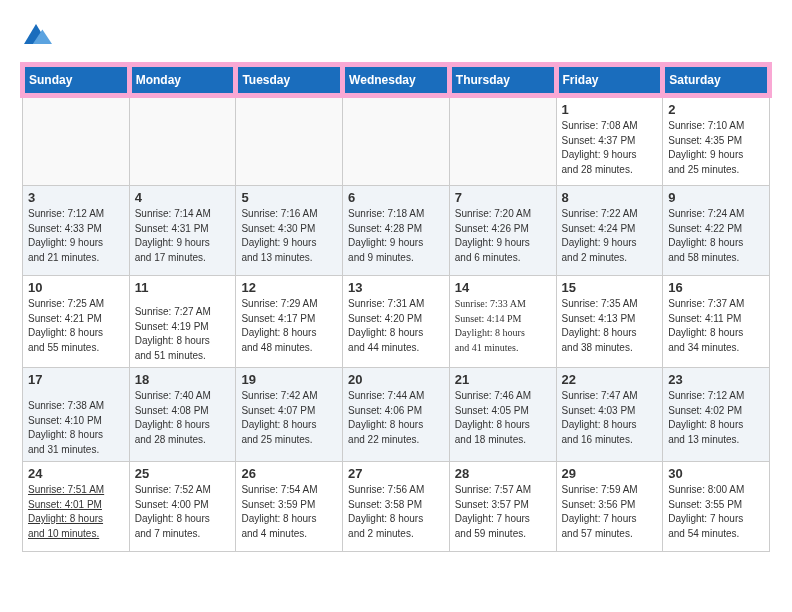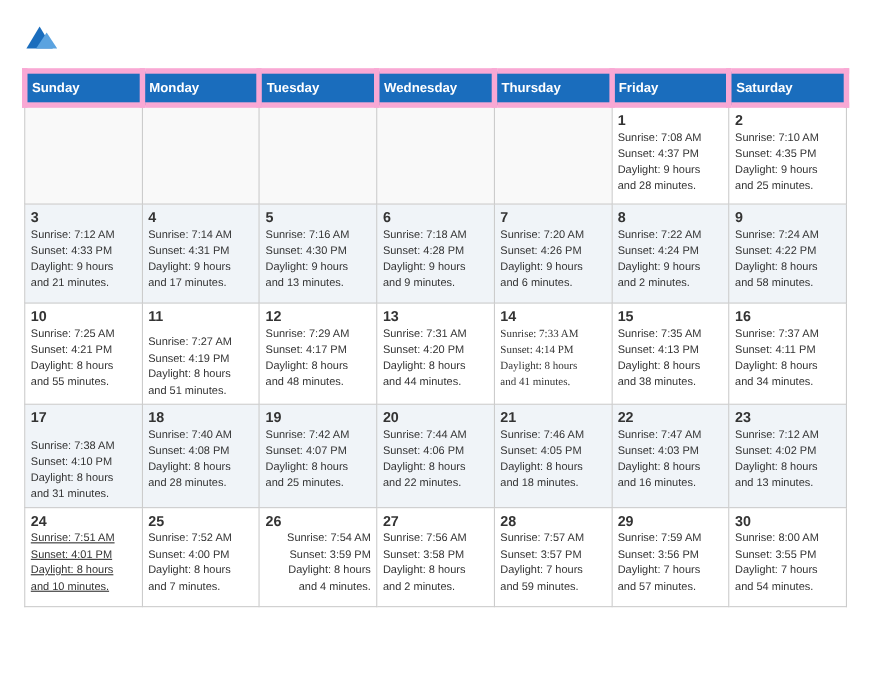--- a/index.html
+++ b/index.html
@@ -302,21 +302,21 @@
         </td>
         <td>
           <span class="day-num">25</span>
           <div class="day-info" style="white-space: pre-line;">Sunrise: 7:52 AM
 Sunset: 4:00 PM
 Daylight: 8 hours
 and 7 minutes.</div>
         </td>
         <td>
           <span class="day-num">26</span>
-          <div class="day-info" style="white-space: pre-line; text-align: right;">Sunrise: 7:54 AM
+          <div class="day-info" style="white-space: pre-line;">Sunrise: 7:54 AM
 Sunset: 3:59 PM
 Daylight: 8 hours
 and 4 minutes.</div>
         </td>
         <td>
           <span class="day-num">27</span>
           <div class="day-info" style="white-space: pre-line;">Sunrise: 7:56 AM
 Sunset: 3:58 PM
 Daylight: 8 hours
 and 2 minutes.</div>

